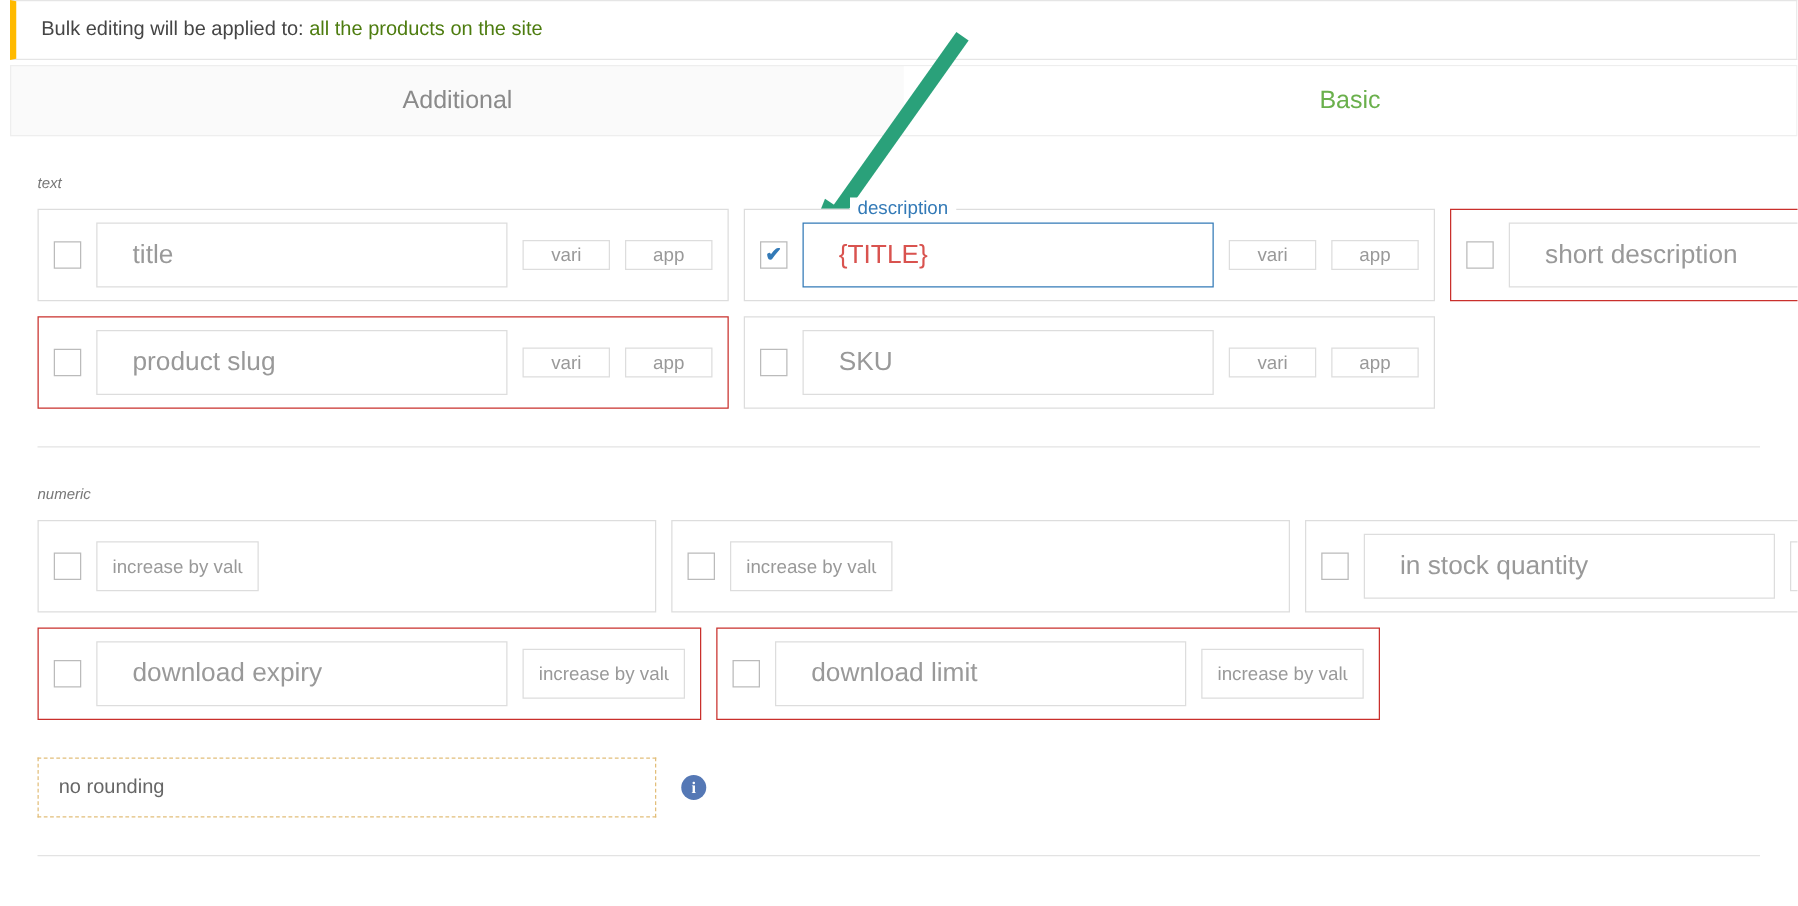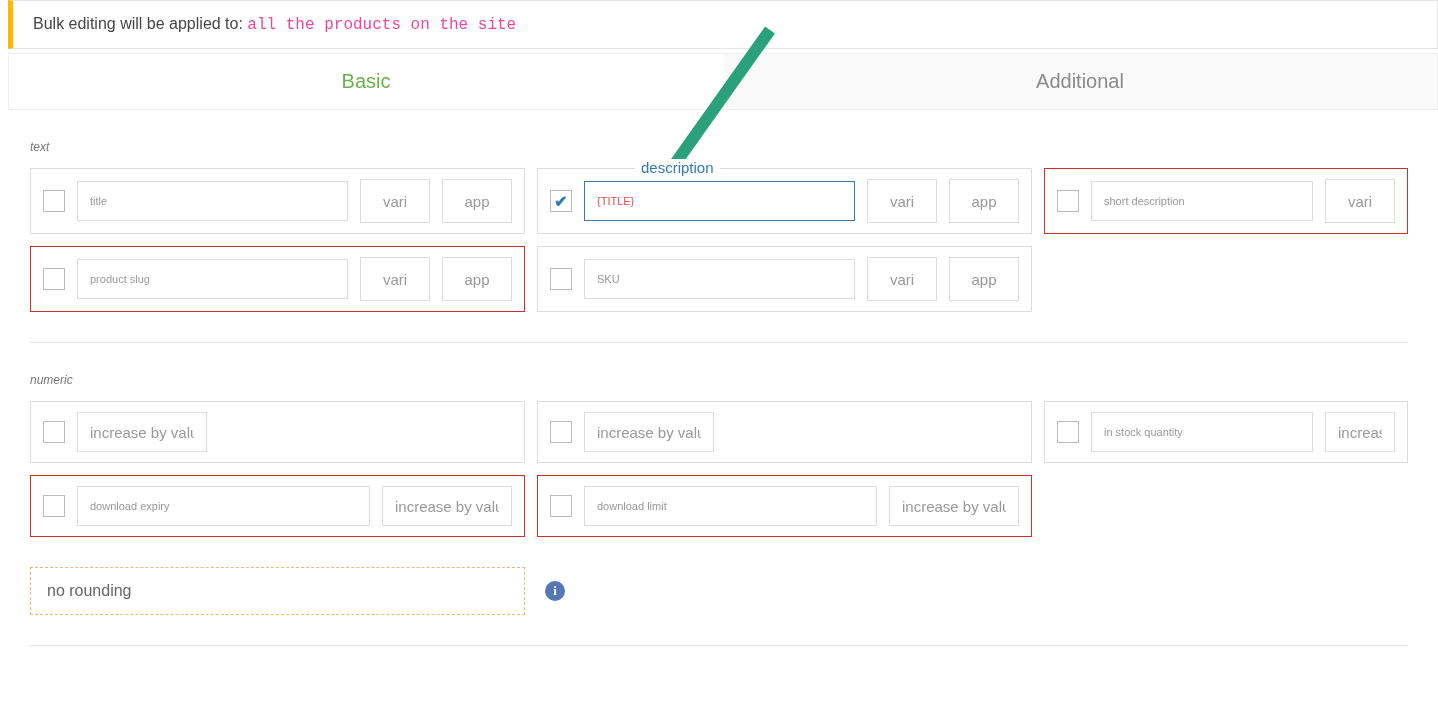--- a/index.html
+++ b/index.html
@@ -1,65 +1,65 @@
 <!DOCTYPE html>
 <html><head>
 <meta charset="utf-8">
 <style>
   * { box-sizing: border-box; margin: 0; padding: 0; }
   body { font-family: "Segoe UI", Arial, sans-serif; font-size: 16px; color: #454545; background: #fff; }
   
   .notice-bar { border: 1px solid #e5e5e5; border-left: 5px solid #ffba00; padding: 14px 20px; margin: 0 0 4px 8px; background: #fff; }
-  .notice-bar .em { color: #ec4899; font-family: Liberation Mono, monospace; }
+  .notice-bar .em { color: #4d7c0f; }
   
   .tabs { display: flex; border: 1px solid #eee; background: #fafafa; margin-left: 8px; }
   .tab { flex: 1; text-align: center; padding: 16px 0; font-size: 20px; color: #8a8a8a; cursor: pointer; }
   .tab.active { color: #6ab04c; background: #fff; }
   
   .panel { padding: 30px 30px 10px 30px; }
   .section-label { font-style: italic; color: #777; margin-bottom: 14px; font-size: 12px; }
   
   .row { display: flex; gap: 12px; margin-bottom: 12px; }
   .field-box { flex: 0 0 495px; border: 1px solid #ddd; padding: 10px 12px; display: flex; align-items: center; gap: 12px; background: #fff; position: relative; }
   .field-box.red { border: 1px solid #c9302c; }
   .field-box.blue-focus .main-input { border: 1px solid #337ab7; }
   
   .chk { width: 22px; height: 22px; border: 1px solid #bbb; flex-shrink: 0; display: flex; align-items: center; justify-content: center; cursor: pointer; background: #fff; }
   .chk.checked::after { content: "✔"; color: #337ab7; font-size: 16px; font-weight: bold; }
   
-  .main-input { flex: 1; height: 40px; border: 1px solid #ddd; padding: 0 12px; font-size: 11px; color: #555; background: #fff; outline: none; min-width: 0; }
+  .main-input { flex: 1; height: 52px; border: 1px solid #ddd; padding: 0 28px; font-size: 21px; color: #555; background: #fff; outline: none; min-width: 0; }
   .main-input.red-text { color: #d9534f; }
   .main-input::placeholder { color: #999; }
   
-  .small-btn { height: 44px; width: 70px; border: 1px solid #ddd; background: #fff; color: #999; font-size: 15px; flex-shrink: 0; cursor: pointer; display:flex; align-items:center; justify-content:center; }
+  .small-btn { height: 24px; width: 70px; border: 1px solid #ddd; background: #fff; color: #999; font-size: 15px; flex-shrink: 0; cursor: pointer; display:flex; align-items:center; justify-content:center; }
   
   .modifier-input { height: 40px; width: 130px; border: 1px solid #ddd; padding: 0 12px; font-size: 15px; color: #999; background: #fff; flex-shrink: 0; outline: none; }
   .modifier-input::placeholder { color: #999; }
   
-  .float-label { position: absolute; top: -10px; left: 97px; background: #fff; padding: 0 6px; color: #337ab7; font-size: 15px; }
+  .float-label { position: absolute; top: -10px; left: 84px; background: #fff; padding: 0 6px; color: #337ab7; font-size: 15px; }
   
   hr.sep { border: none; border-top: 1px solid #e3e3e3; margin: 30px 0; }
   
   .rounding-row { display: flex; align-items: center; gap: 20px; }
   .rounding-box { flex: 0 0 495px; border: 1px dashed #e2be7a; padding: 14px 16px; color: #666; font-size: 16px; }
   .info-icon { width: 20px; height: 20px; border-radius: 50%; background: #5578b5; color: #fff; font-family: serif; font-weight: bold; display: flex; align-items: center; justify-content: center; font-size: 13px; }
   
   .arrow-overlay { position: absolute; pointer-events: none; }
   
 </style>
 </head>
 <body>
 
 <div class="notice-bar">
   <span>Bulk editing will be applied to: </span><span class="em">all the products on the site</span>
 </div>
 
 <div class="tabs">
+  <div class="tab">Additional</div>
   <div class="tab active">Basic</div>
-  <div class="tab">Additional</div>
 </div>
 
 <div class="panel" style="position:relative;">
 
   <svg class="arrow-overlay" style="left:620px; top:-90px; width:170px; height:200px;" viewBox="0 0 170 200">
     <line x1="150" y1="10" x2="40" y2="165" stroke="#2aa17a" stroke-width="12"></line>
     <polygon points="20,190 70,160 40,140" fill="#2aa17a"></polygon>
   </svg>
 
   <div class="section-label">text</div>

